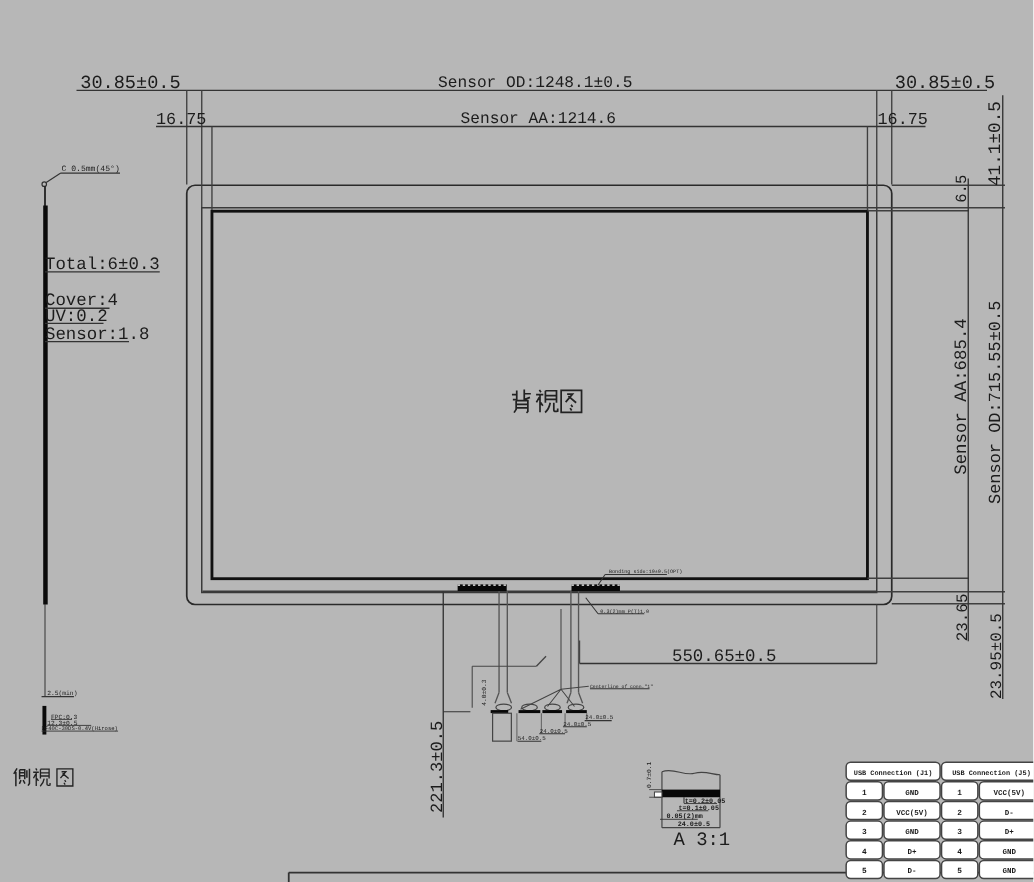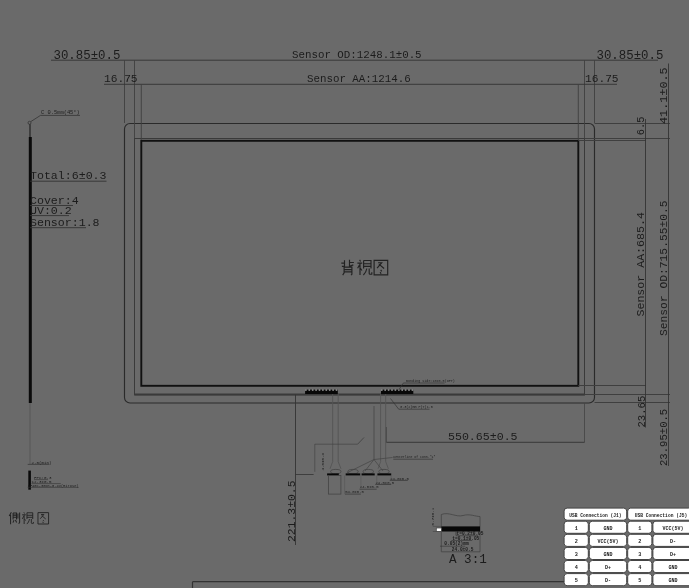--- a/index.html
+++ b/index.html
@@ -1,16 +1,16 @@
 <!DOCTYPE html>
 <html><head>
 <meta charset="utf-8">
 <style>
   html,body{margin:0;padding:0;background:#fff;}
-  .wrap{position:relative;width:689px;height:588px;background:#4d7c0f;overflow:hidden;filter:grayscale(1);}
+  .wrap{position:relative;width:689px;height:588px;background:#fca5a5;overflow:hidden;filter:grayscale(1);}
   svg text{font-family:"Liberation Mono", monospace;fill:#1c1c1c;}
 </style>
 </head>
 <body>
 <div class="wrap">
 <svg width="689" height="588" viewBox="0 0 689 588">
 
 <g>
 <rect x="124.5" y="123.5" width="470" height="279.5" rx="5.5" fill="none" stroke="#2a2a2a" stroke-width="1.15"></rect>
 </g>

